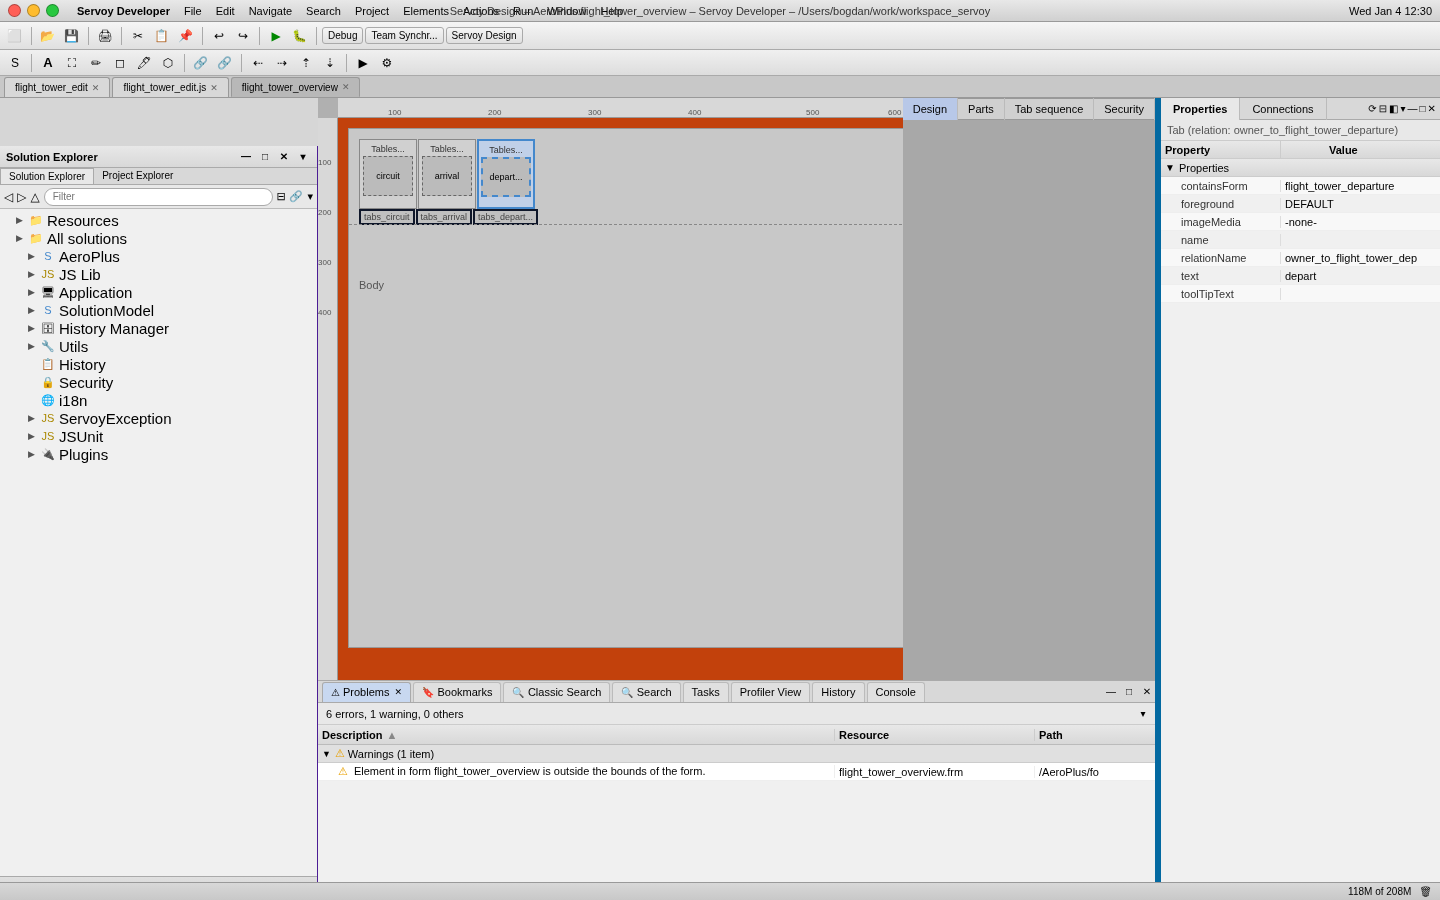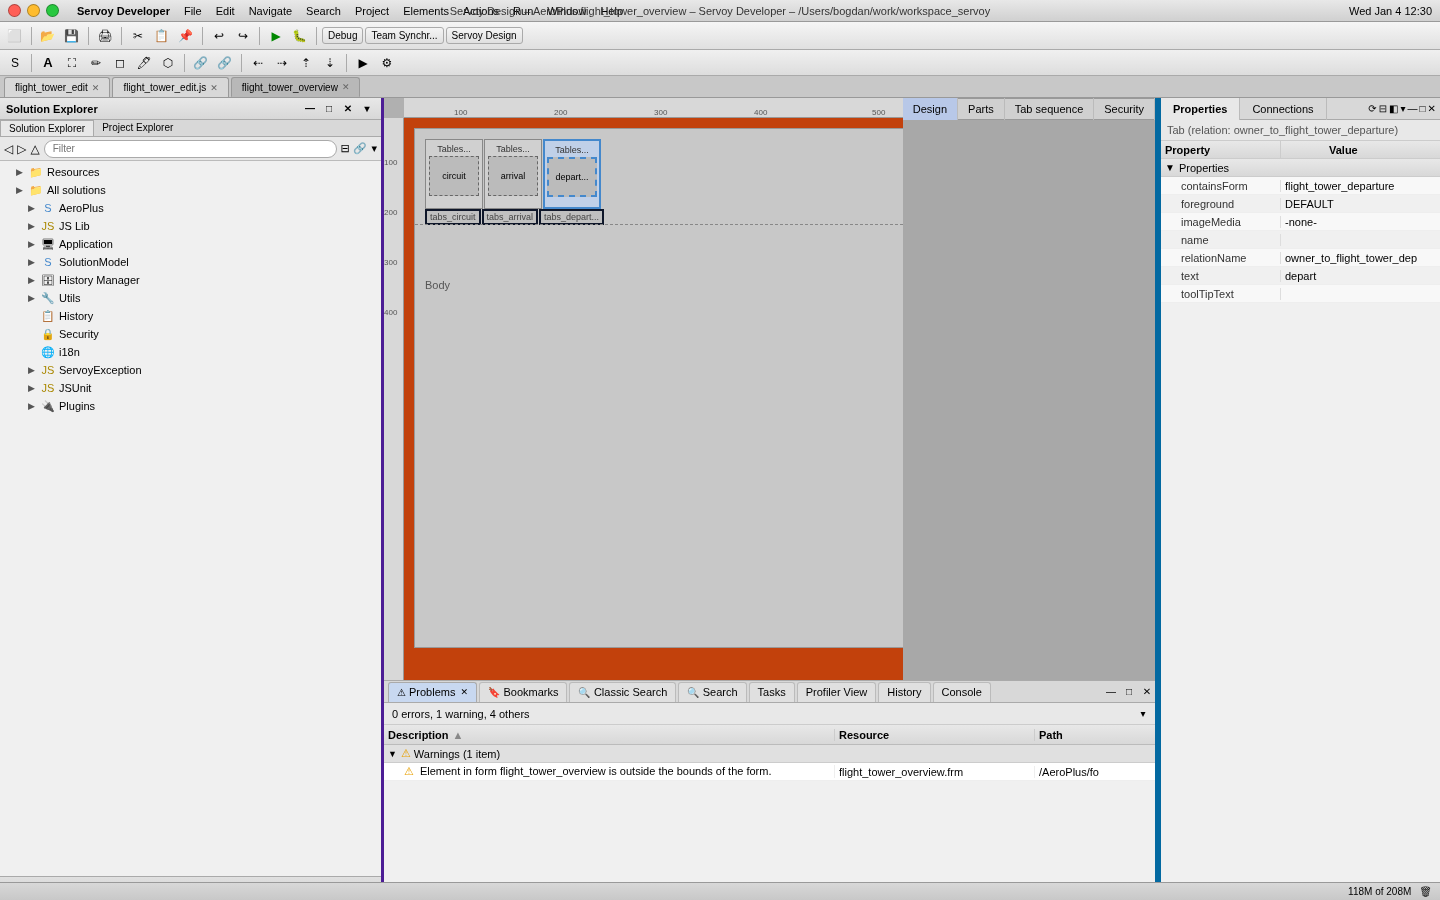--- a/index.html
+++ b/index.html
@@ -79,25 +79,26 @@
     .editor-tab .close-x { font-size: 9px; color: #666; }
 
     
     .main-layout {
       display: flex;
       height: calc(900px - 22px - 28px - 26px - 22px);
     }
 
     
     .left-panel {
-      width: 384px;
+      width: 318px;
       background: #f0f0f0;
-      border-right: 3px solid #4c1d95;
+      border-right: 1px solid #4c1d95;
       display: flex;
       flex-direction: column;
+      margin-top: 48px;
     }
     .panel-header {
       height: 22px;
       background: linear-gradient(to bottom, #e8e8e8, #d8d8d8);
       border-bottom: 1px solid #aaa;
       display: flex;
       align-items: center;
       padding: 0 6px;
       font-size: 11px;
       font-weight: bold;
@@ -130,21 +131,21 @@
     .tree-item {
       height: 18px;
       display: flex;
       align-items: center;
       padding-left: 4px;
       cursor: pointer;
       font-size: 11px;
     }
     .tree-arrow { width: 12px; font-size: 9px; color: #555; }
     .tree-icon { width: 16px; height: 16px; margin-right: 3px; display: flex; align-items: center; justify-content: center; font-size: 11px; }
-    .tree-label { font-size: 11px; }
+    .tree-label { font-size: 15px; }
     .indent1 { padding-left: 16px; }
     .indent2 { padding-left: 28px; }
 
     .panel-bottom {
       height: 24px;
       background: linear-gradient(to bottom, #e0e0e0, #d0d0d0);
       border-top: 1px solid #aaa;
       display: flex;
       align-items: center;
       padding: 0 4px;
@@ -726,21 +727,21 @@
         <div class="bp-tab">
           <span>Console</span>
         </div>
         <div style="flex:1;"></div>
         <div class="bp-control-btn">—</div>
         <div class="bp-control-btn">□</div>
         <div class="bp-control-btn">✕</div>
       </div>
 
       <div class="bp-toolbar">
-        <span class="bp-status">0 errors, 1 warning, 4 others</span>
+        <span class="bp-status">6 errors, 1 warning, 0 others</span>
         <div class="bp-controls">
           <div class="bp-control-btn">▾</div>
         </div>
       </div>
 
       <div class="bp-table">
         <div class="bp-table-header">
           <div class="bp-col-desc">
             <span>Description</span>
             <span style="color:#888;">▲</span>

